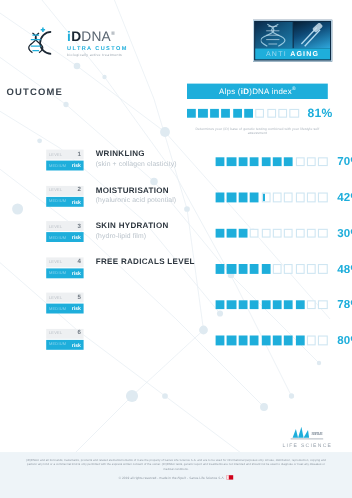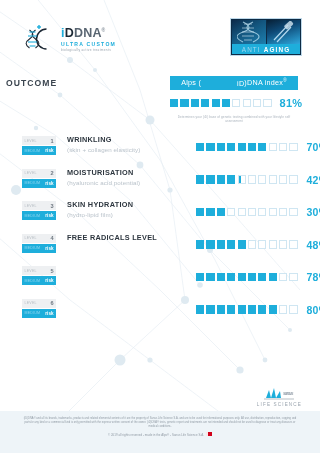--- a/index.html
+++ b/index.html
@@ -15,21 +15,21 @@
   .bg-net { position:absolute; inset:0; z-index:0; pointer-events:none; }
 
   
   .header { position:absolute; left:0; top:0; width:320px; height:68px; z-index:3; }
   .logo-wrap { position:absolute; left:22px; top:22px; display:flex; align-items:center; gap:5px; }
   .logo-mark { width:34px; height:34px; position:relative; }
   .logo-text { display:flex; flex-direction:column; justify-content:center; padding-top:1px;}
   .logo-main { font-size:12.5px; font-weight:700; letter-spacing:.2px; line-height:1; }
   .logo-main .i { color:#1eaedb; }
   .logo-main .d1 { color:#1b2733; }
-  .logo-main .rest { color:#5a6672; font-weight:700; }
+  .logo-main .rest { color:#5a6672; font-weight:400; }
   .logo-main .reg { font-size:5px; vertical-align:super; color:#8a949e; }
   .logo-sub { font-size:5.1px; font-weight:700; letter-spacing:1.25px; color:#1eaedb; margin-top:2px; line-height:1;}
   .logo-tag { font-size:3.1px; letter-spacing:.35px; color:#9aa4ae; margin-top:1.6px; line-height:1;}
 
   .badge-anti { position:absolute; right:18px; top:18px; width:72px; height:38px;
     border:1px solid #bfd9ea; background:#0d2b45; overflow:hidden; }
   .badge-imgs { position:absolute; inset:1px 1px 11px 1px; display:flex; gap:1px; }
   .bimg { flex:1; position:relative; overflow:hidden; }
   .bimg.a { background:linear-gradient(150deg,#0b2a4a 0%,#13567f 45%,#1d7fae 100%); }
   .bimg.b { background:linear-gradient(160deg,#072036 0%,#0e4a77 40%,#2ea8dd 100%); }
@@ -39,35 +39,35 @@
   .badge-anti-t { font-size:6.4px; letter-spacing:1.1px; color:#9fd8ef; font-weight:400; }
   .badge-aging-t { font-size:6.4px; letter-spacing:1.1px; color:#ffffff; font-weight:700; }
 
   
   .outcome-title { position:absolute; left:6px; top:78px; font-size:8.6px; font-weight:700;
      letter-spacing:1.05px; color:#3b454f; z-index:3; }
 
   .index-box { position:absolute; left:170px; top:76px; width:128px; z-index:3; }
   .index-head { height:14px; background:#1eaedb; display:flex; align-items:center; justify-content:center; }
   .index-head-t { font-size:7.2px; color:#ffffff; letter-spacing:.25px; font-weight:400; }
-  .index-head-t b { font-weight:400;padding-left:36px; }
+  .index-head-t b { font-weight:700; }
   .index-head-t .reg { font-size:4.5px; vertical-align:super; }
   .index-row { display:flex; align-items:center; margin-top:7px; }
   .index-sq { display:flex; gap:2.2px; }
   .index-pct { margin-left:8px; font-size:11px; font-weight:700; color:#1eaedb; letter-spacing:.2px; }
   .index-note { font-size:3.1px; color:#aab3bc; margin-top:6px; text-align:center; line-height:1.35; letter-spacing:.1px;}
 
   .sq { width:8.2px; height:8.2px; }
   .sq.on { background:#1eaedb; }
   .sq.off { background:#ffffff; border:1px solid #cfe6f2; }
   .sq.half { background:linear-gradient(90deg,#1eaedb 28%, #ffffff 28%); border:1px solid #cfe6f2;}
 
   
   .rows { position:absolute; left:0; top:134px; width:320px; z-index:3; }
-  .row { position:relative; height:32.5px; display:flex; align-items:flex-start; }
+  .row { position:relative; height:32.5px; display:flex; align-items:flex-start;padding-left:20px; }
 
   .badge { width:34px; margin-left:22px; margin-top:2px; flex:none; }
   .badge-top { height:9px; background:#eef0f2; display:flex; align-items:center;
      justify-content:space-between; padding:0 2.5px; }
   .badge-top-l { font-size:3.6px; color:#b7bdc4; letter-spacing:.2px; }
   .badge-top-n { font-size:5.6px; color:#6e7780; font-weight:700; }
   .badge-bot { height:9px; background:#1eaedb; display:flex; align-items:center;
      justify-content:space-between; padding:0 2.5px; margin-top:1px; }
   .badge-bot-l { font-size:3.6px; color:#8fd6ef; letter-spacing:.2px; }
   .badge-bot-r { font-size:4.6px; color:#ffffff; font-weight:700; }

